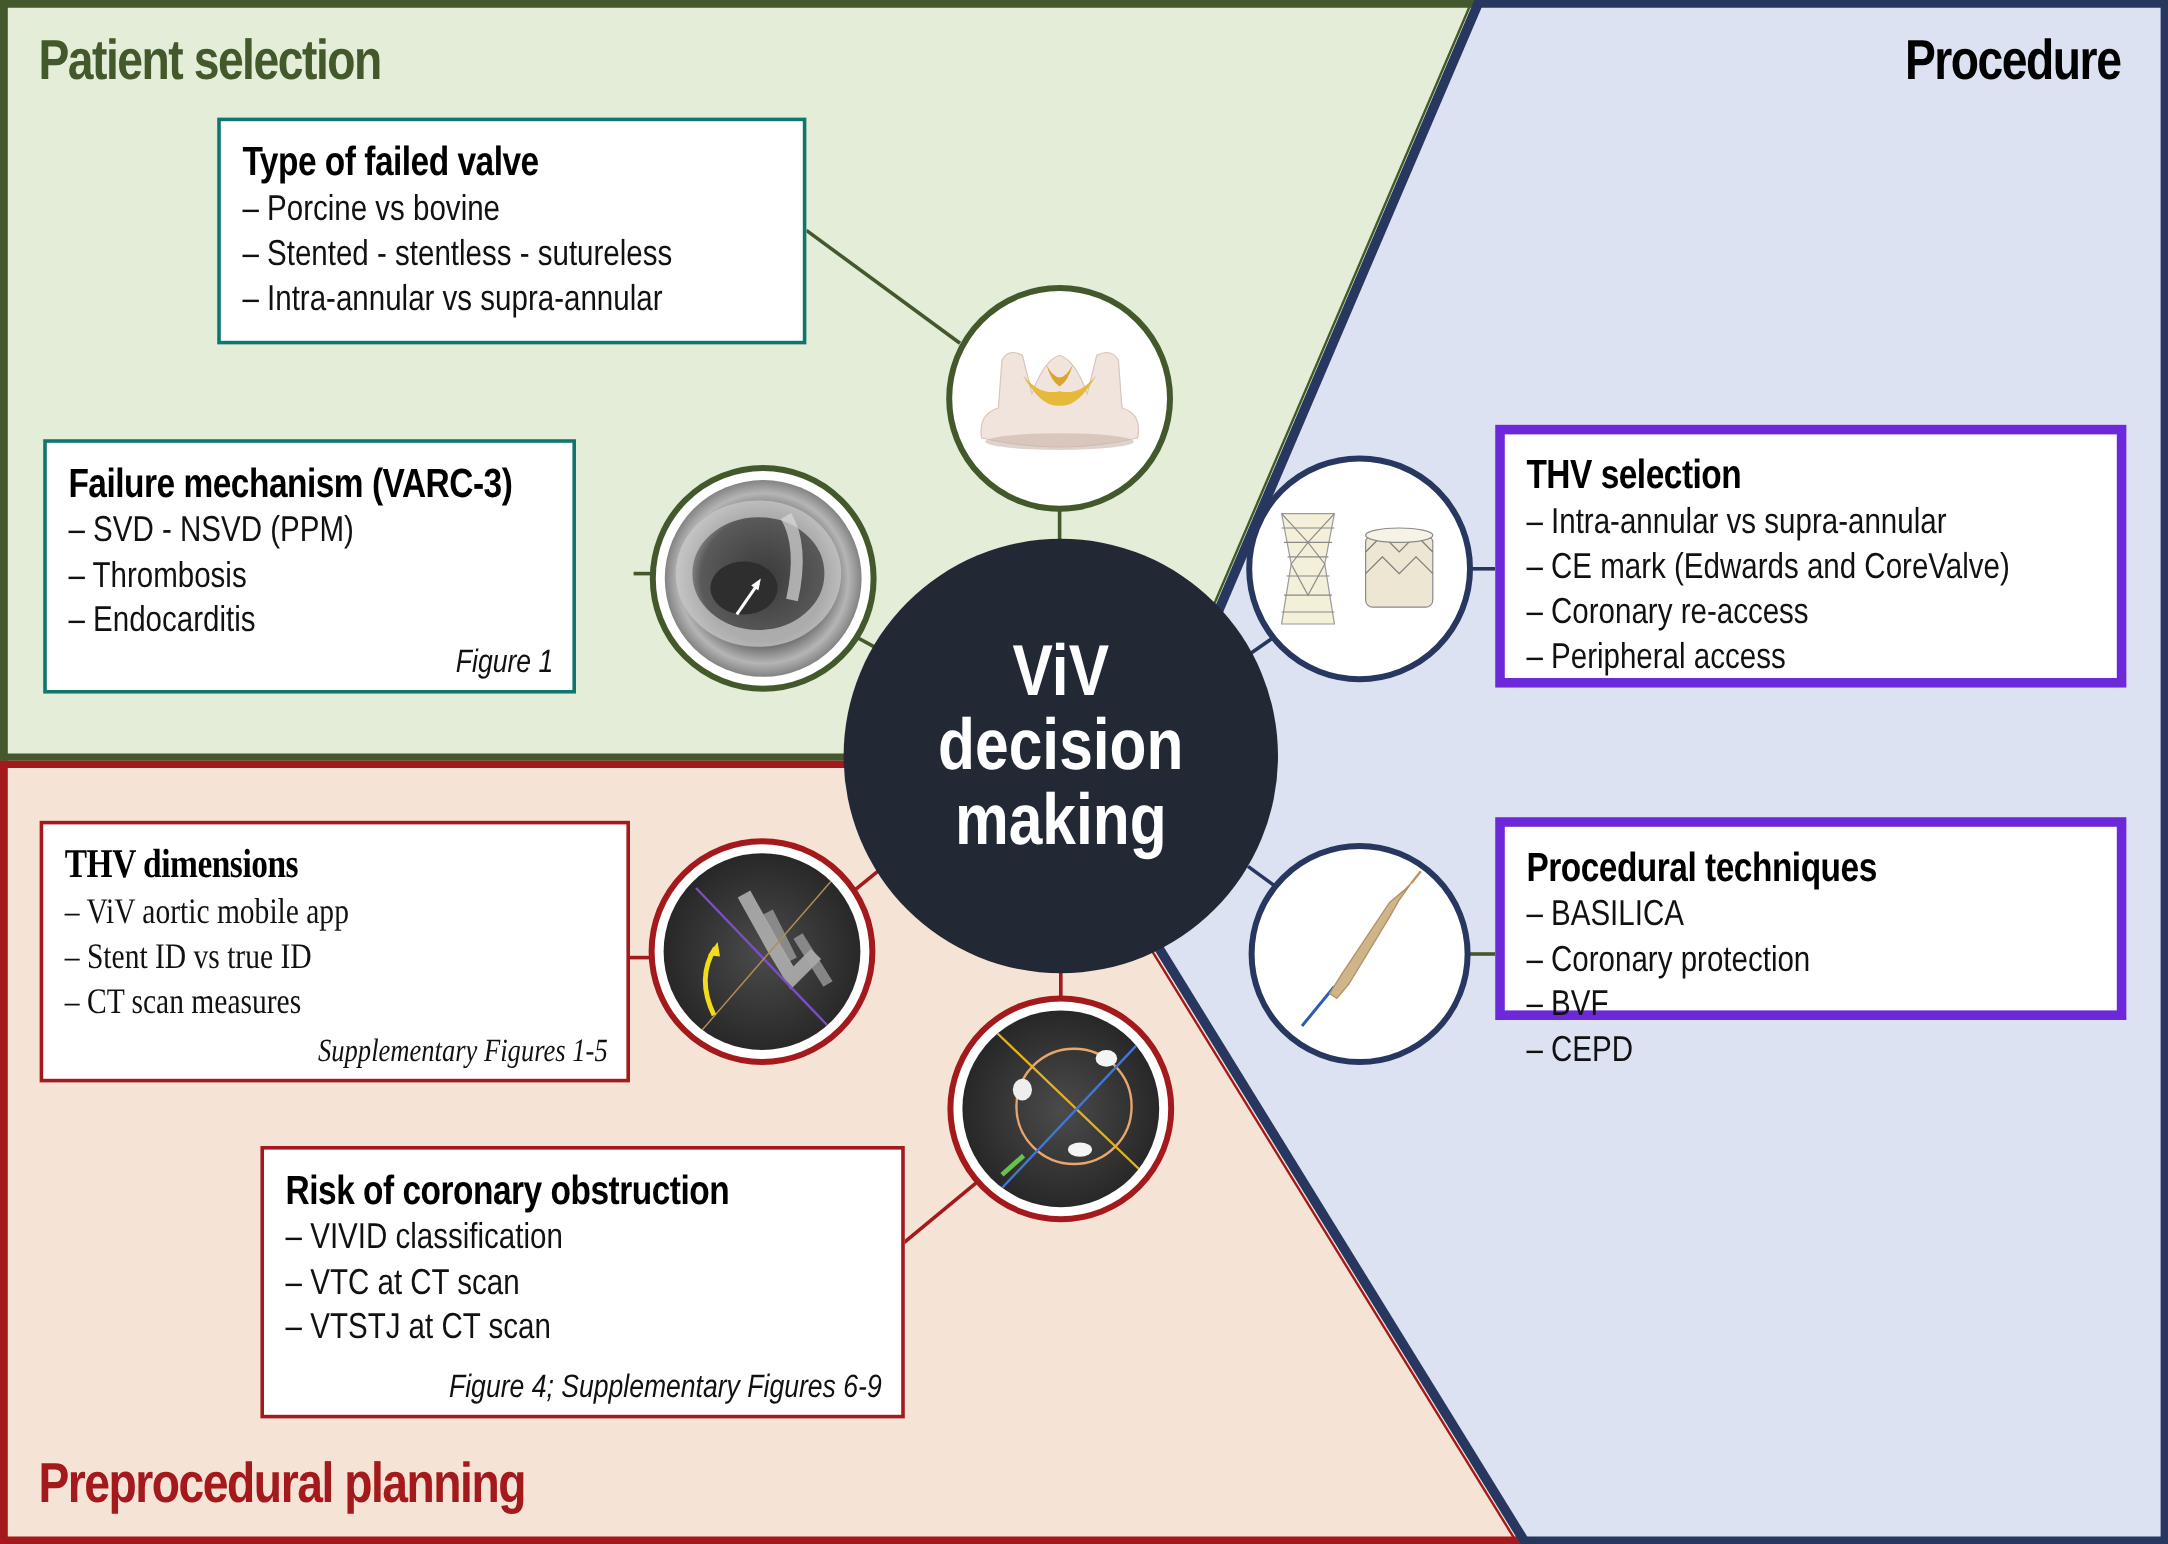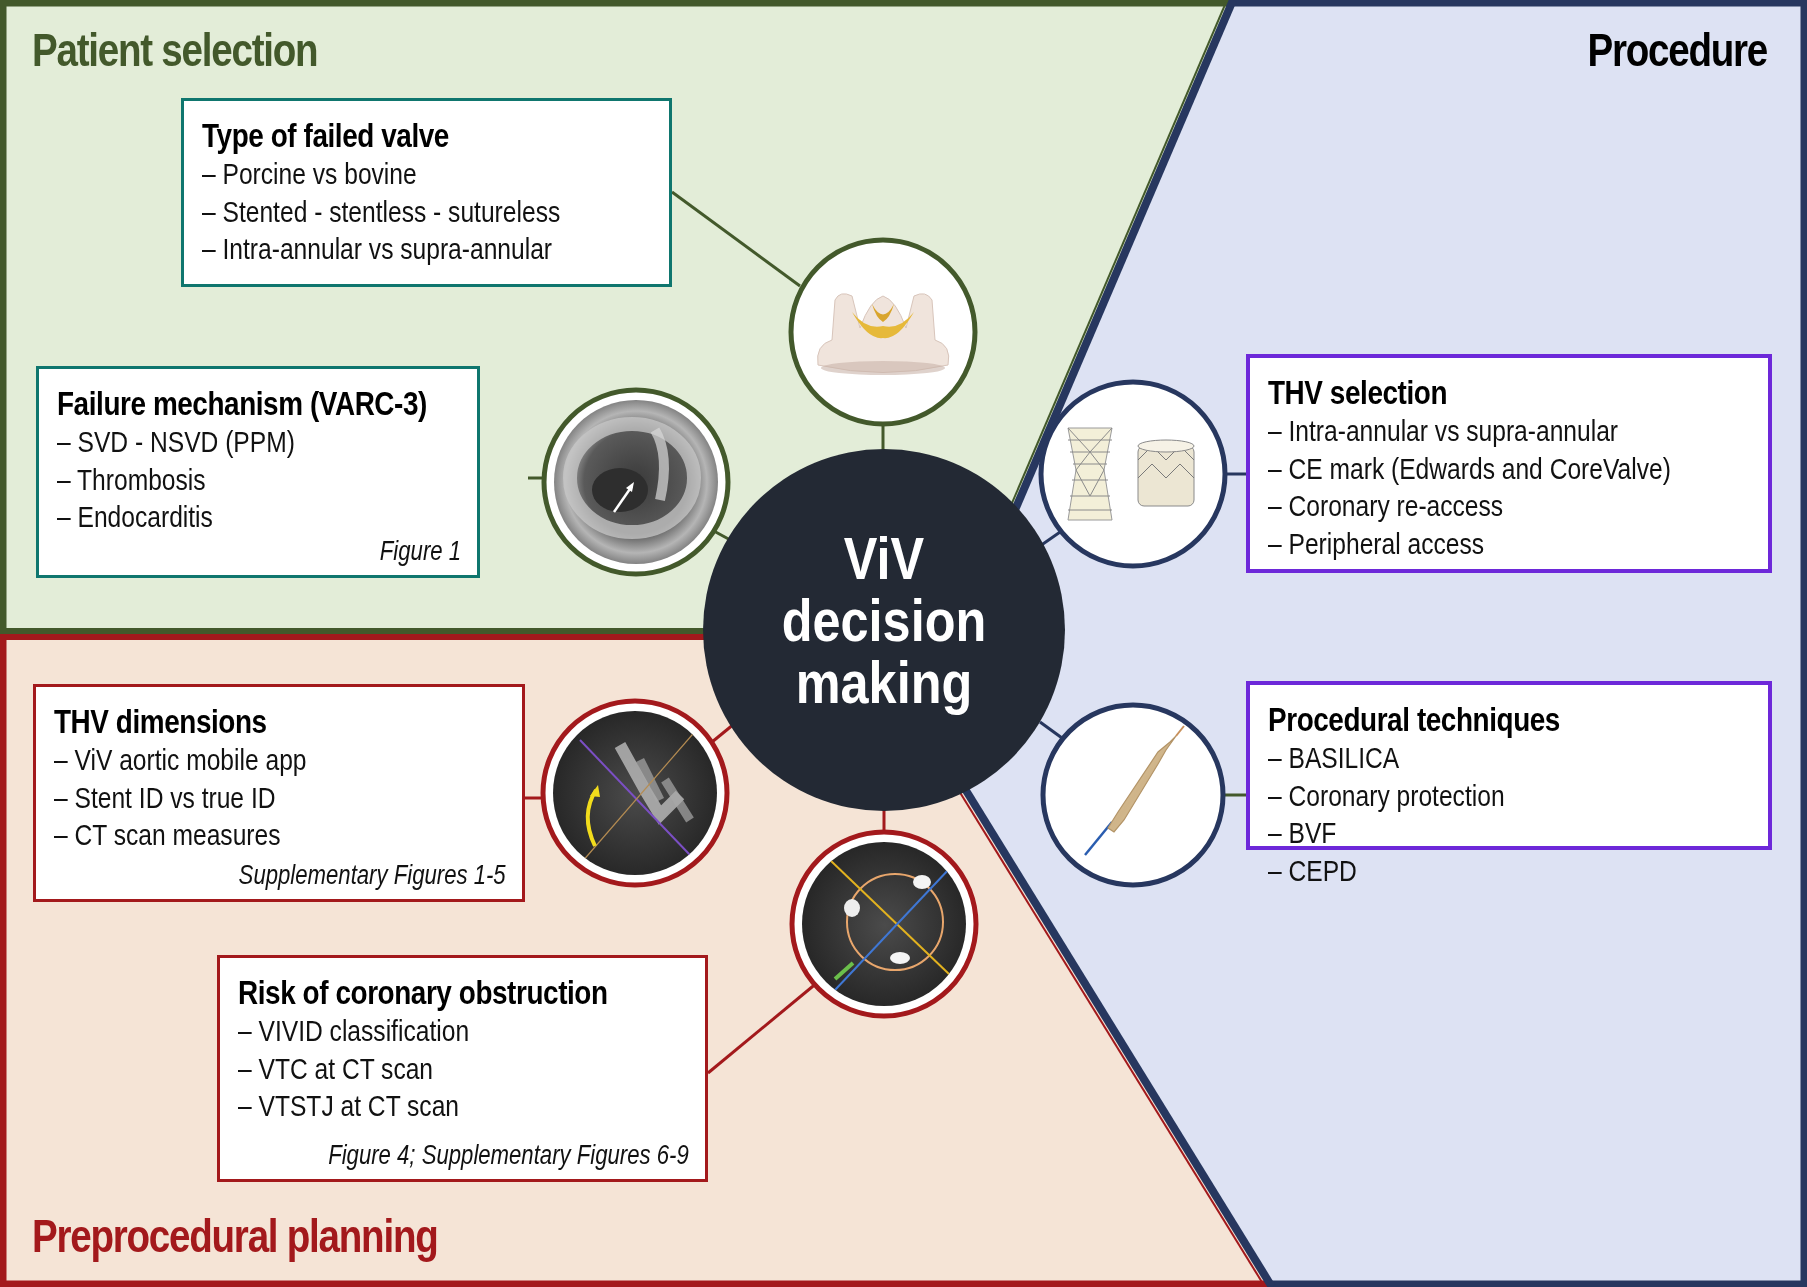--- a/index.html
+++ b/index.html
@@ -5,21 +5,21 @@
   html, body { margin: 0; padding: 0; }
   body { width: 1807px; height: 1287px; position: relative; overflow: hidden; background: #dde2f3; font-family: "Liberation Sans", sans-serif; }
   #canvas { position: absolute; left: 0; top: 0; width: 1807px; height: 1287px; }
   .section-title { position: absolute; font-family: "Liberation Sans", sans-serif; font-weight: bold; font-size: 47px; letter-spacing: -1.5px; transform: scaleX(0.82); white-space: nowrap; line-height: 1; }
   #title-patient { left: 32px; top: 26px; color: #43592b; transform-origin: left top; }
   #title-procedure { right: 40px; top: 26px; color: #000; transform-origin: right top; }
   #title-preproc { left: 32px; top: 1212px; color: #a3191c; transform-origin: left top; }
 
   .box { position: absolute; background: #fff; box-sizing: border-box; padding: 14px 16px 0 18px; font-family: "Liberation Sans", sans-serif; }
   .box.green { border: 3px solid #0f766e; }
-  .box.blue { border: 4px solid #6d28d9; }
+  .box.blue { border: 8px solid #6d28d9; }
   .box.red { border: 3px solid #a3191c; }
   .box-title { font-weight: bold; font-size: 34px; color: #000; transform: scaleX(0.82); transform-origin: left top; white-space: nowrap; line-height: 40px; letter-spacing: -0.5px; }
   .box-item { font-size: 30px; color: #111; transform: scaleX(0.82); transform-origin: left top; white-space: nowrap; line-height: 37.5px; }
   .box-ref { position: absolute; right: 16px; bottom: 8px; font-style: italic; font-size: 27px; color: #111; transform: scaleX(0.82); transform-origin: right bottom; white-space: nowrap; }
 
   .center-text { position: absolute; left: 703px; top: 528px; width: 362px; text-align: center; color: #fff; font-weight: bold; font-size: 60px; line-height: 62px; transform: scaleX(0.84); transform-origin: center top; }
 </style>
 </head>
 <body>
 
@@ -180,27 +180,27 @@
 </div>
 
 <div class="box blue" style="left:1246px; top:681px; width:526px; height:169px;">
   <div class="box-title">Procedural techniques</div>
   <div class="box-item">– BASILICA</div>
   <div class="box-item">– Coronary protection</div>
   <div class="box-item">– BVF</div>
   <div class="box-item">– CEPD</div>
 </div>
 
-<div class="box red" style="left:33px; top:684px; width:492px; height:218px;">
+<div class="box red" style="left:33px; top:684px; width:492px; height:218px;font-family:Liberation Serif, serif;">
   <div class="box-title">THV dimensions</div>
   <div class="box-item">– ViV aortic mobile app</div>
   <div class="box-item">– Stent ID vs true ID</div>
   <div class="box-item">– CT scan measures</div>
   <div class="box-ref">Supplementary Figures 1-5</div>
 </div>
 
-<div class="box red" style="left:217px; top:955px; width:491px; height:227px;">
+<div class="box red" style="left:217px; top:955px; width:537px; height:227px;">
   <div class="box-title">Risk of coronary obstruction</div>
   <div class="box-item">– VIVID classification</div>
   <div class="box-item">– VTC at CT scan</div>
   <div class="box-item">– VTSTJ at CT scan</div>
   <div class="box-ref">Figure 4; Supplementary Figures 6-9</div>
 </div>
 
 </body></html>

